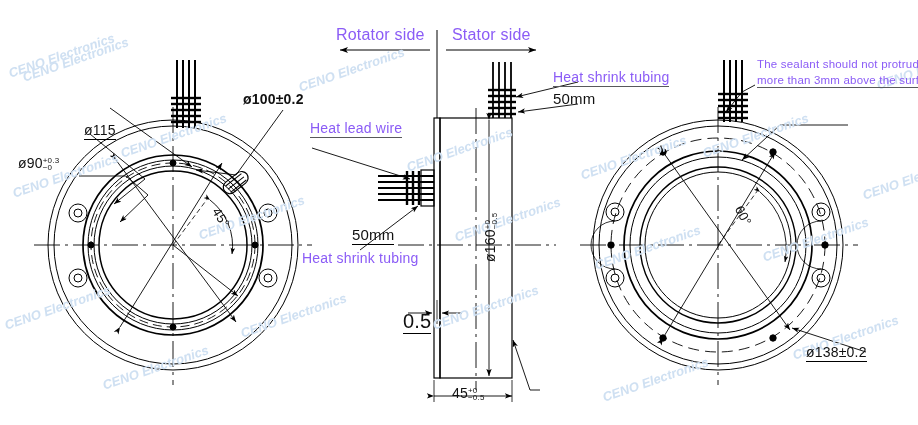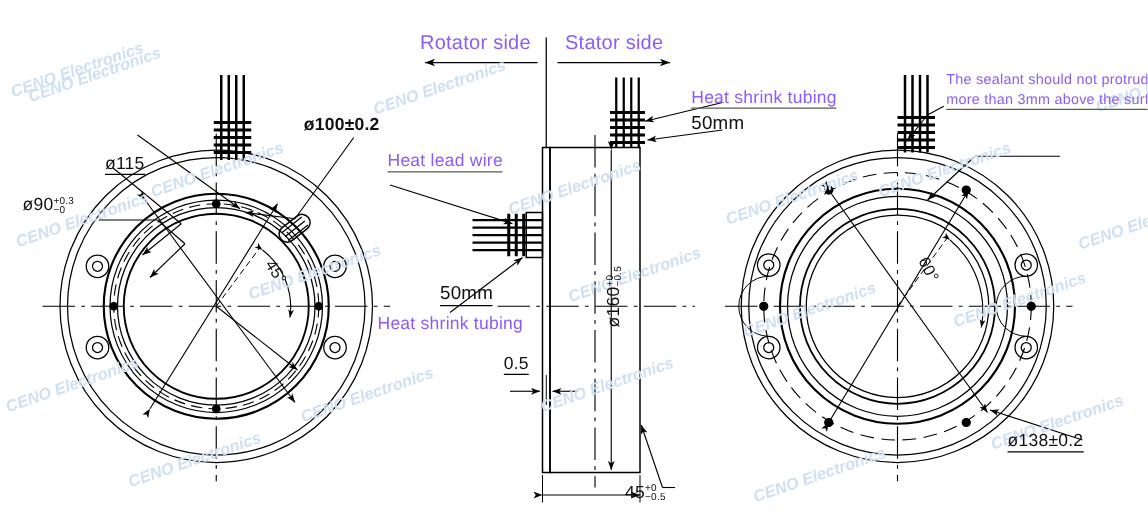--- a/index.html
+++ b/index.html
@@ -287,25 +287,25 @@
   <div class="lbl dark" style="left:352px; top:226px; font-size:15px;">
     <span class="u dk">50mm</span>
   </div>
 
   <div class="lbl" style="left:302px; top:250px; font-size:14px;">Heat shrink tubing</div>
 
   <div class="lbl dark vert" style="left:482px; top:262px; font-size:14px;">
     <span>ø160</span><span class="tolstack"><span>+0</span><br><span>−0.5</span></span>
   </div>
 
-  <div class="lbl dark" style="left:403px; top:282px; font-size:14px;">
+  <div class="lbl dark" style="left:403px; top:310px; font-size:20px;">
     <span class="u dk">0.5</span>
   </div>
 
-  <div class="lbl dark" style="left:452px; top:385px; font-size:14px;margin-left:48px;">
+  <div class="lbl dark" style="left:452px; top:385px; font-size:14px;">
     <span>45</span><span class="tolstack"><span>+0</span><br><span>−0.5</span></span>
   </div>
 
 
   <div class="lbl sm" style="left:757px; top:58px;">The sealant should not protrude</div>
 
   <div class="lbl sm" style="left:757px; top:74px;">
     <span class="u">more than 3mm above the surface</span>
   </div>
 

